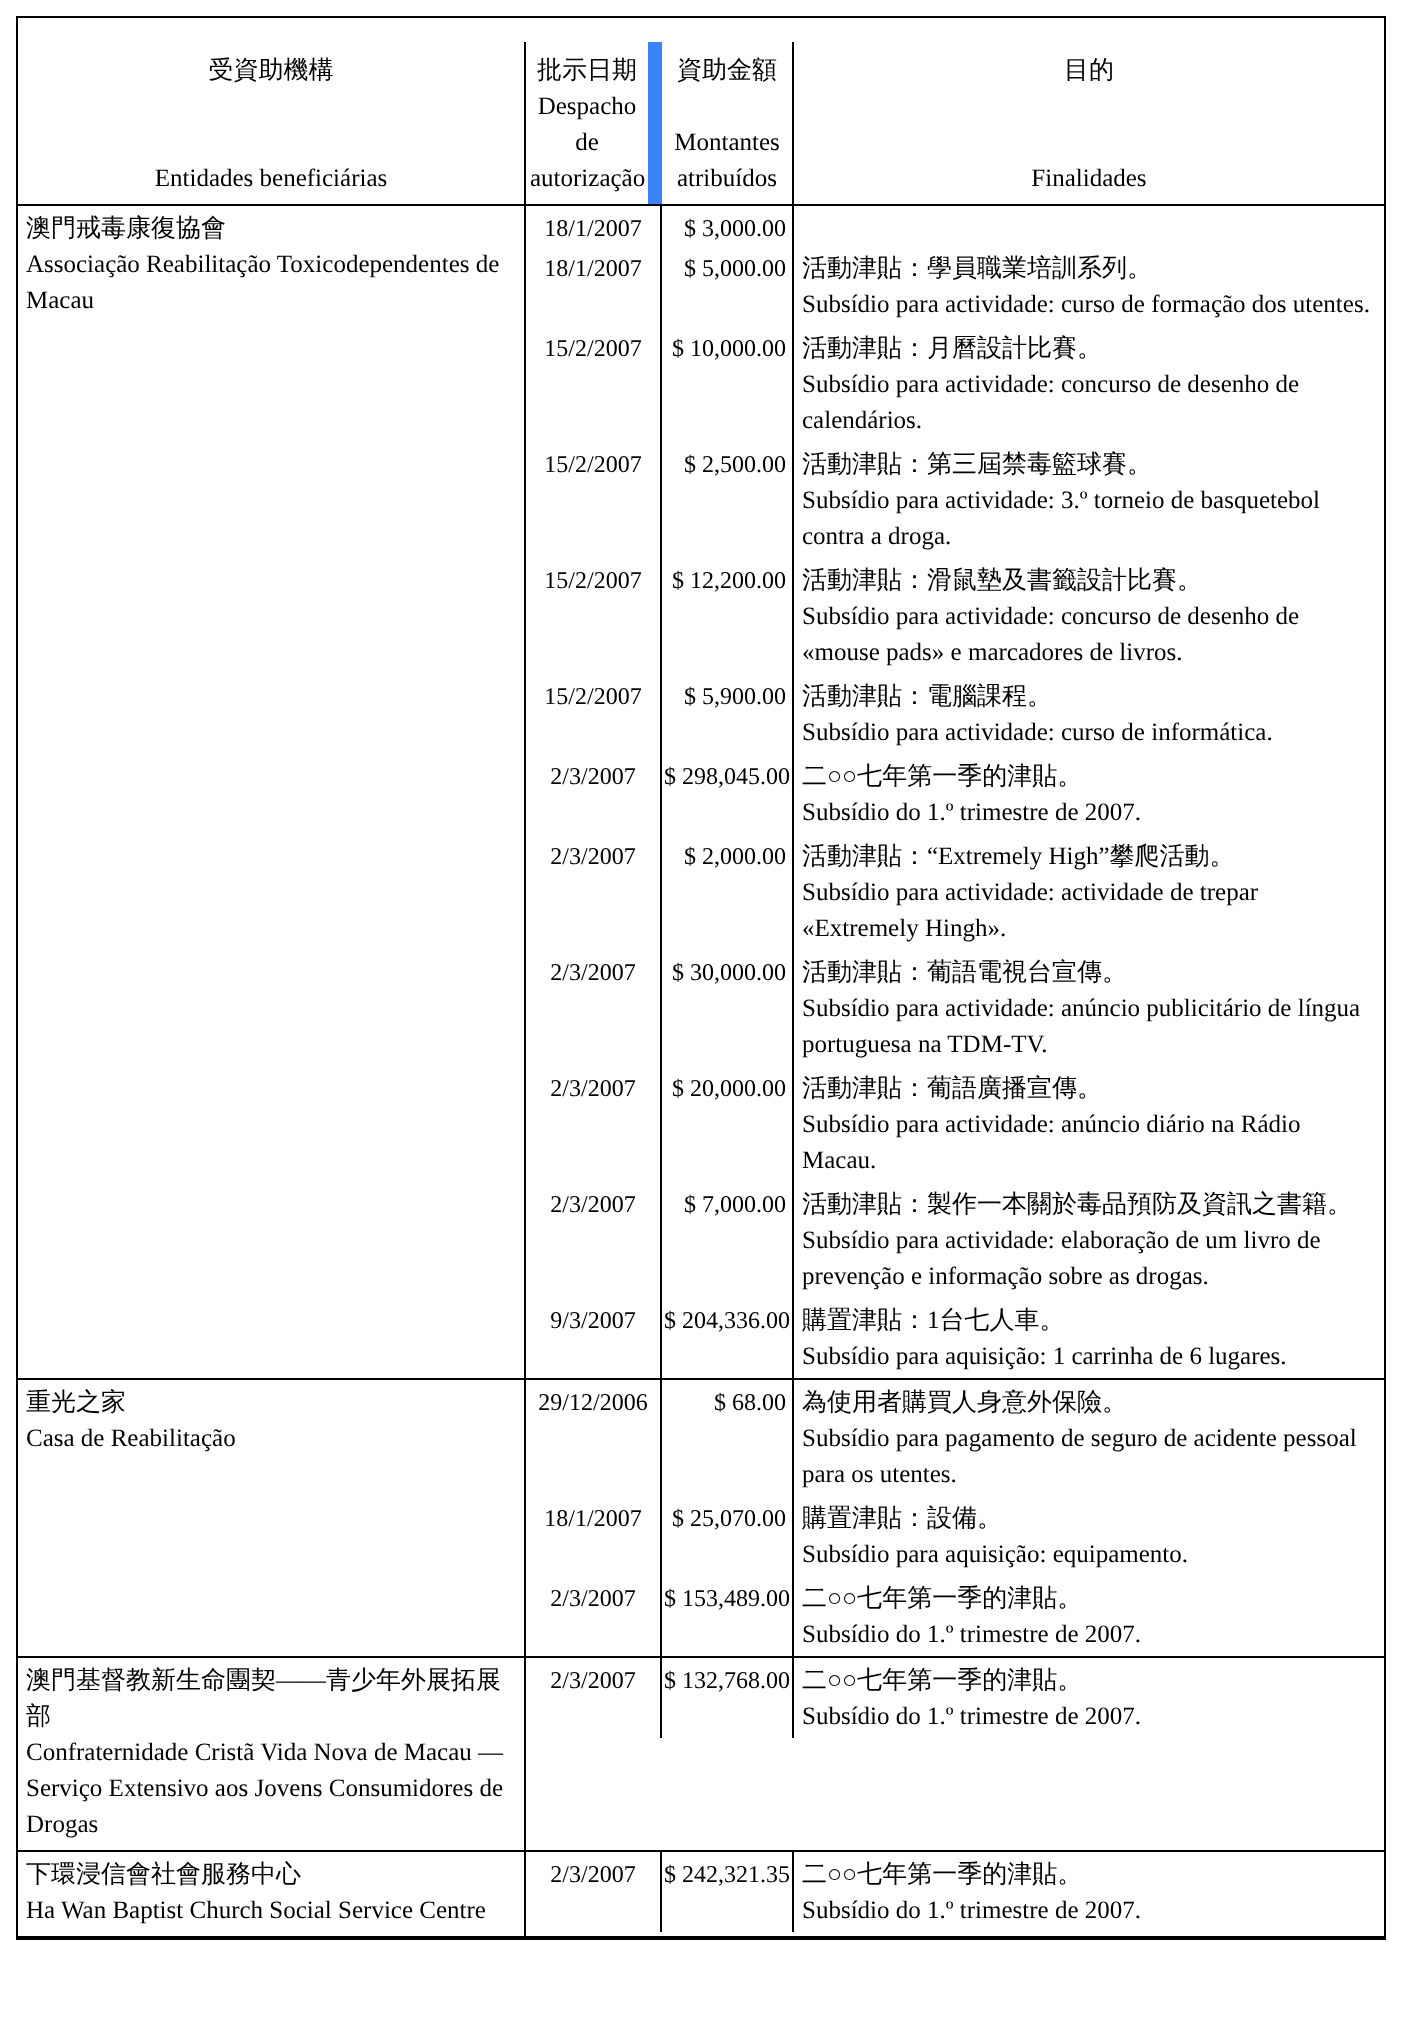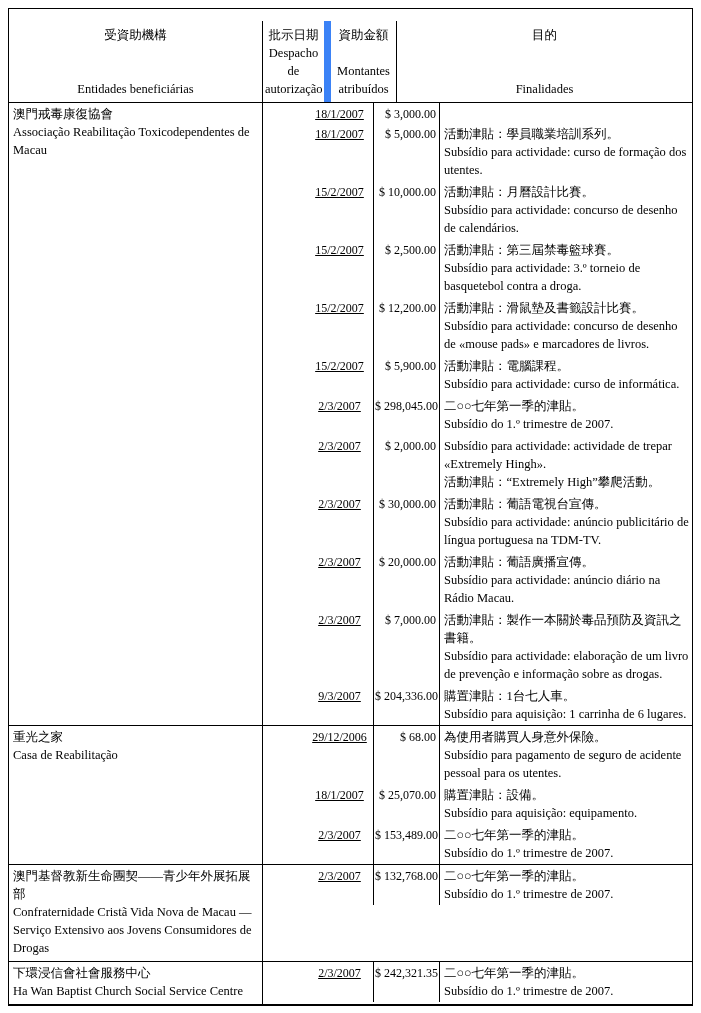--- a/index.html
+++ b/index.html
@@ -22,35 +22,34 @@
     padding: 5px 2px 4px 2px;
     display: flex;
     flex-direction: column;
   }
   .hcell .h-pt { margin-top: auto; }
   .col-entity  { width: 254px; border-right: 1px solid #000; }
   .col-date    { width: 68px;  border-right: 7px solid #3b82f6; }
   .col-amount  { width: 66px;  border-right: 1px solid #000; }
   .col-purpose { flex: 1; }
   
-  .entity-row { display: flex; border-top: 1px solid #000; gap: 43px; }
+  .entity-row { display: flex; border-top: 1px solid #000; }
   .entity-cell {
     width: 254px;
     border-right: 1px solid #000;
     padding: 2px 4px 4px 4px;
   }
   .grant-list { flex: 1; display: flex; flex-direction: column; }
   .grant-row { display: flex; }
   .date-cell {
     width: 68px;
     border-right: 1px solid #000;
     text-align: center;
     padding-top: 2px;
     font-size: 12px;
-    text-decoration: underline;
   }
   .amount-cell {
     width: 66px;
     border-right: 1px solid #000;
     text-align: right;
     padding: 2px 3px 0 1px;
     font-size: 12px;
     white-space: nowrap;
   }
   .purpose-cell { flex: 1; padding: 2px 3px 2px 4px; }
@@ -137,22 +136,22 @@
     <div class="amount-cell">$ 298,045.00</div>
     <div class="purpose-cell">
                 <div class="purpose-line">二○○七年第一季的津貼。</div>
                 <div class="purpose-line">Subsídio do 1.º trimestre de 2007.</div>
               </div>
   </div>
             <div class="grant-row">
     <div class="date-cell">2/3/2007</div>
     <div class="amount-cell">$ 2,000.00</div>
     <div class="purpose-cell">
+                <div class="purpose-line">活動津貼：“Extremely High”攀爬活動。</div>
                 <div class="purpose-line">Subsídio para actividade: actividade de trepar «Extremely Hingh».</div>
-                <div class="purpose-line">活動津貼：“Extremely High”攀爬活動。</div>
               </div>
   </div>
             <div class="grant-row">
     <div class="date-cell">2/3/2007</div>
     <div class="amount-cell">$ 30,000.00</div>
     <div class="purpose-cell">
                 <div class="purpose-line">活動津貼：葡語電視台宣傳。</div>
                 <div class="purpose-line">Subsídio para actividade: anúncio publicitário de língua portuguesa na TDM-TV.</div>
               </div>
   </div>

